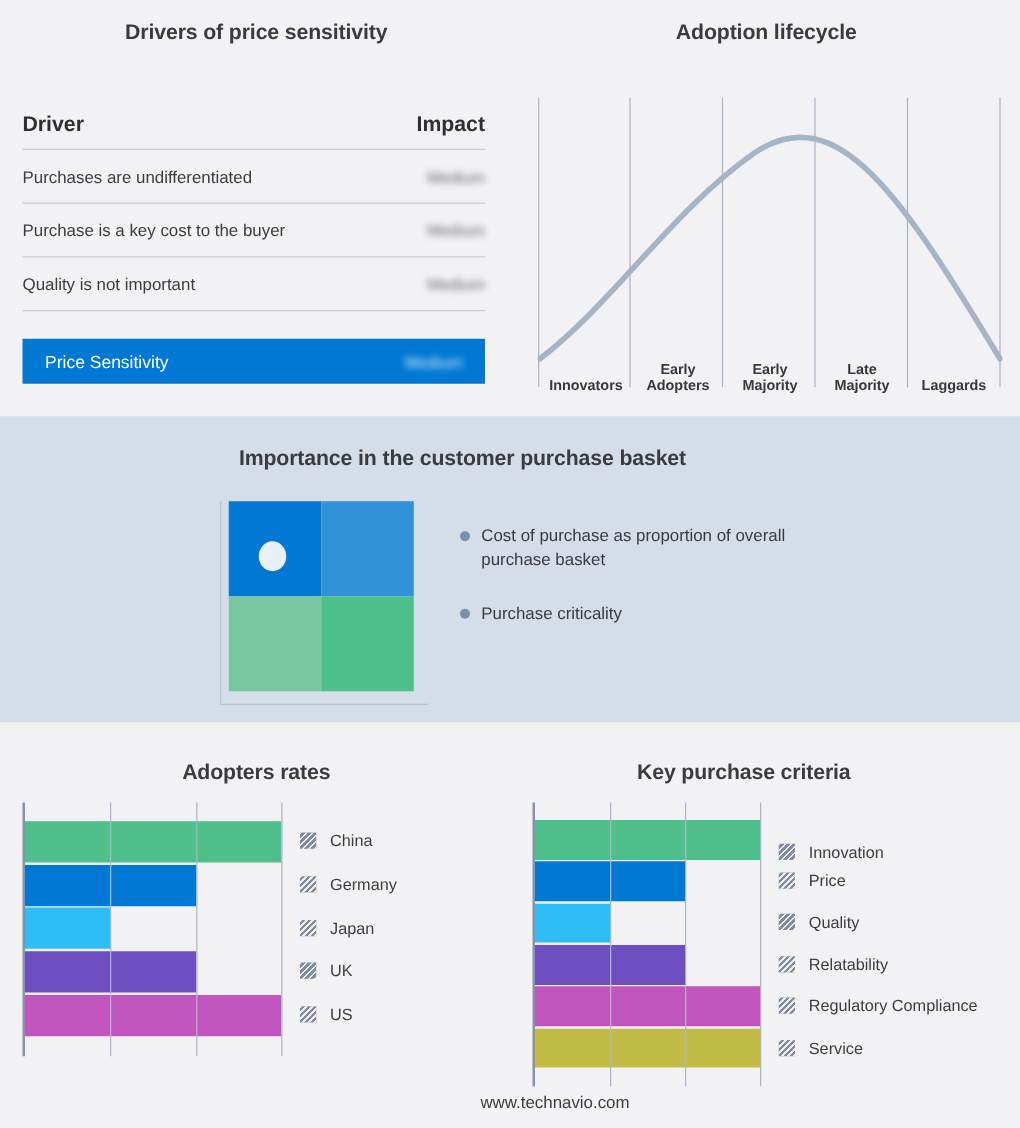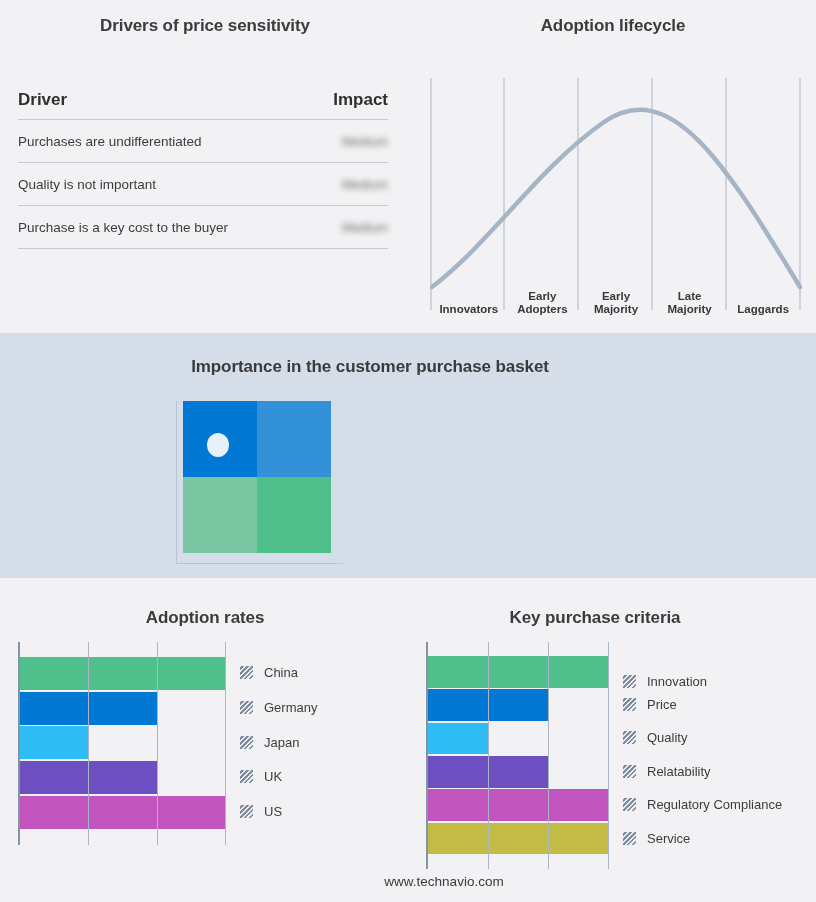--- a/index.html
+++ b/index.html
@@ -268,29 +268,33 @@
     <div class="th-row">
       <div class="th-driver">Driver</div>
       <div class="th-impact">Impact</div>
     </div>
 
     <div class="tr-row">
       <div class="td-driver">Purchases are undifferentiated</div>
       <div class="td-impact">Medium</div>
     </div>
     <div class="tr-row">
+      <div class="td-driver">Purchase is a key cost to the buyer</div>
+      <div class="td-impact">Medium</div>
+    </div>
+    <div class="tr-row">
       <div class="td-driver">Quality is not important</div>
       <div class="td-impact">Medium</div>
     </div>
-    <div class="tr-row">
-      <div class="td-driver">Purchase is a key cost to the buyer</div>
-      <div class="td-impact">Medium</div>
-    </div>
-  </div>
-
+  </div>
+
+  <div class="highlight-row">
+    <div class="hl-label">Price Sensitivity</div>
+    <div class="hl-impact">Medium</div>
+  </div>
 </div>
 
 <div class="panel" id="panel-lifecycle">
   <div class="panel-title">Adoption lifecycle</div>
 
   <div class="lifecycle-plot">
     <svg width="372" height="232" viewBox="0 0 372 232">
       <g stroke="#aab6c6" stroke-width="1">
         <line x1="1" y1="0" x2="1" y2="232"></line>
         <line x1="74" y1="0" x2="74" y2="232"></line>
@@ -329,24 +333,34 @@
     <div class="quad-grid">
       <div class="quad-cell" style="background:#0078d4;">
         <div class="quad-dot"></div>
       </div>
       <div class="quad-cell" style="background:#3291d7;"></div>
       <div class="quad-cell" style="background:#78c7a2;"></div>
       <div class="quad-cell" style="background:#4fbf8b;"></div>
     </div>
   </div>
 
+  <div class="basket-legend">
+    <div class="bl-item">
+      <div class="bl-dot"></div>
+      <div class="bl-text">Cost of purchase as proportion of overall purchase basket</div>
+    </div>
+    <div class="bl-item">
+      <div class="bl-dot"></div>
+      <div class="bl-text">Purchase criticality</div>
+    </div>
+  </div>
 </div>
 
 <div class="panel" id="panel-adoption">
-  <div class="panel-title">Adoption rates</div>
+  <div class="panel-title">Adopters rates</div>
 
   <div class="bar-chart" style="left:18px; top:64px; width:205px; height:203px;">
     <div class="plot-area" id="adoption-plot" style="left:0; top:0; width:205px; height:203px;">
       <div class="bars-layer" id="adoption-bars">
           <div class="bar" style="top: 14.8675px; height: 32.9658px; width: 205px; background: rgb(79, 191, 139);"></div>
           <div class="bar" style="top: 49.5684px; height: 32.9658px; width: 136.667px; background: rgb(0, 120, 212);"></div>
           <div class="bar" style="top: 84.2692px; height: 32.9658px; width: 68.3333px; background: rgb(47, 189, 246);"></div>
           <div class="bar" style="top: 118.97px; height: 32.9658px; width: 136.667px; background: rgb(109, 79, 194);"></div>
           <div class="bar" style="top: 153.671px; height: 32.9658px; width: 205px; background: rgb(193, 85, 189);"></div>
         </div>

